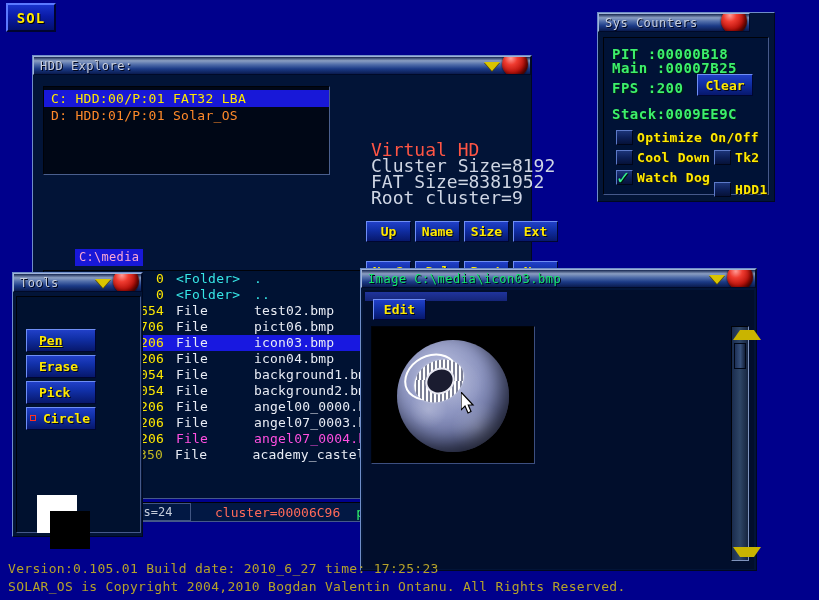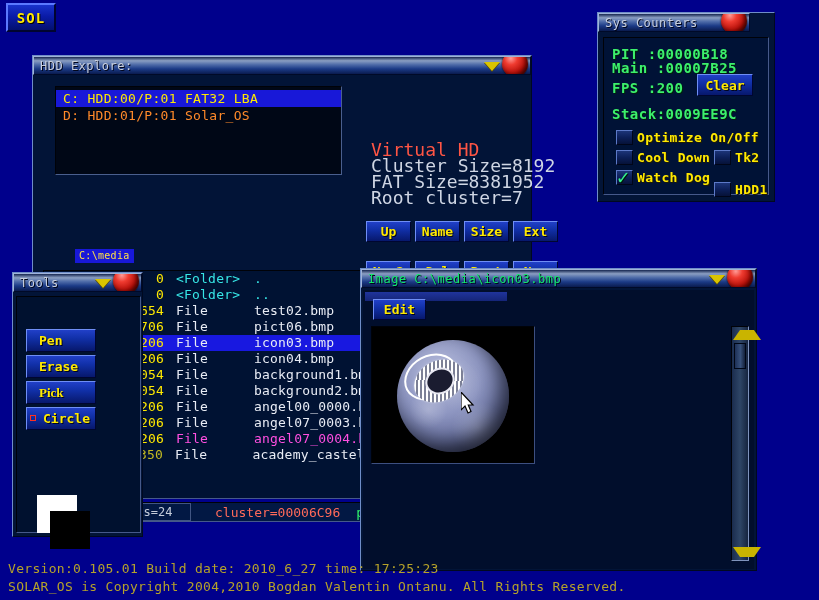--- a/index.html
+++ b/index.html
@@ -92,21 +92,21 @@
     border-right: 1px solid #4a5f8e;
     border-bottom: 1px solid #4a5f8e;
     box-sizing: border-box;
   }
 
   
   #hdd-win { left: 32px; top: 55px; width: 500px; height: 405px; }
   #hdd-win .titlebar { width: 498px; }
 
   #drive-list {
-    position: absolute; left: 22px; top: 30px;
+    position: absolute; left: 10px; top: 30px;
     width: 287px; height: 89px;
     padding: 3px 0 0 0;
   }
   .drive-row {
     font-size: 13px; height: 17px; line-height: 17px;
     padding-left: 7px; white-space: nowrap; letter-spacing: .3px;
   }
   .drive-sel { background: #1818d8; color: #ffe900; }
   .drive-unsel { color: #ff8a2a; }
 
@@ -131,22 +131,22 @@
     cursor: pointer;
   }
 
   #btn-grid { position: absolute; left: 333px; top: 165px; width: 200px; }
   #btn-grid .brow { display: flex; gap: 4px; margin-bottom: 19px; }
   #btn-grid .bcell { width: 45px; height: 21px; }
   #btn-grid .bspace { width: 45px; height: 21px; }
 
   #path-label {
     position: absolute; left: 42px; top: 193px;
-    background: #1818d8; color: #fde047;
-    font-size: 10px; padding: 1px 4px 2px 4px;
+    background: #1818d8; color: #f9a8d4;
+    font-size: 12px; padding: 1px 4px 2px 4px;
     letter-spacing: .3px;
     text-align: right;
   }
 
   #file-panel {
     position: absolute; left: 10px; top: 214px;
     width: 355px; height: 229px;
     background: #001233;
     border-top: 1px solid #000208;
     border-left: 1px solid #000208;
@@ -255,23 +255,23 @@
     position: absolute; left: 9px; width: 70px; height: 23px;
     justify-content: flex-start; padding-left: 12px;
   }
   .tool-btn.sel { padding-left: 16px; }
   .tool-btn .dot {
     position: absolute; left: 3px; top: 7px;
     width: 6px; height: 6px;
     border: 1px solid #ff3020;
     box-sizing: border-box;
   }
-  #tb0 { top: 32px; }
+  #tb0 { top: 32px; text-decoration: underline; }
   #tb1 { top: 58px; }
-  #tb2 { top: 84px; font-family: Liberation Serif, serif; }
+  #tb2 { top: 84px; }
   #tb3 { top: 110px; }
   #swatch-white {
     position: absolute; left: 20px; top: 198px;
     width: 40px; height: 38px; background: #ffffff;
   }
   #swatch-black {
     position: absolute; left: 33px; top: 214px;
     width: 40px; height: 38px; background: #000000;
   }
 
@@ -442,21 +442,21 @@
 
     <div class="sunken" id="drive-list">
       <div class="drive-row drive-sel">C: HDD:00/P:01 FAT32 LBA</div>
       <div class="drive-row drive-unsel">D: HDD:01/P:01 Solar_OS</div>
     </div>
 
     <div id="vhd-info">
       <div class="vhd-title">Virtual HD</div>
       <div class="vhd-line">Cluster Size=8192</div>
       <div class="vhd-line">FAT Size=8381952</div>
-      <div class="vhd-line">Root cluster=7</div>
+      <div class="vhd-line">Root cluster=9</div>
     </div>
 
     <div id="btn-grid">
       <div class="brow">
         <div class="btn bcell">Up</div>
         <div class="btn bcell">Name</div>
         <div class="btn bcell">Size</div>
         <div class="btn bcell">Ext</div>
       </div>
       <div class="brow">

